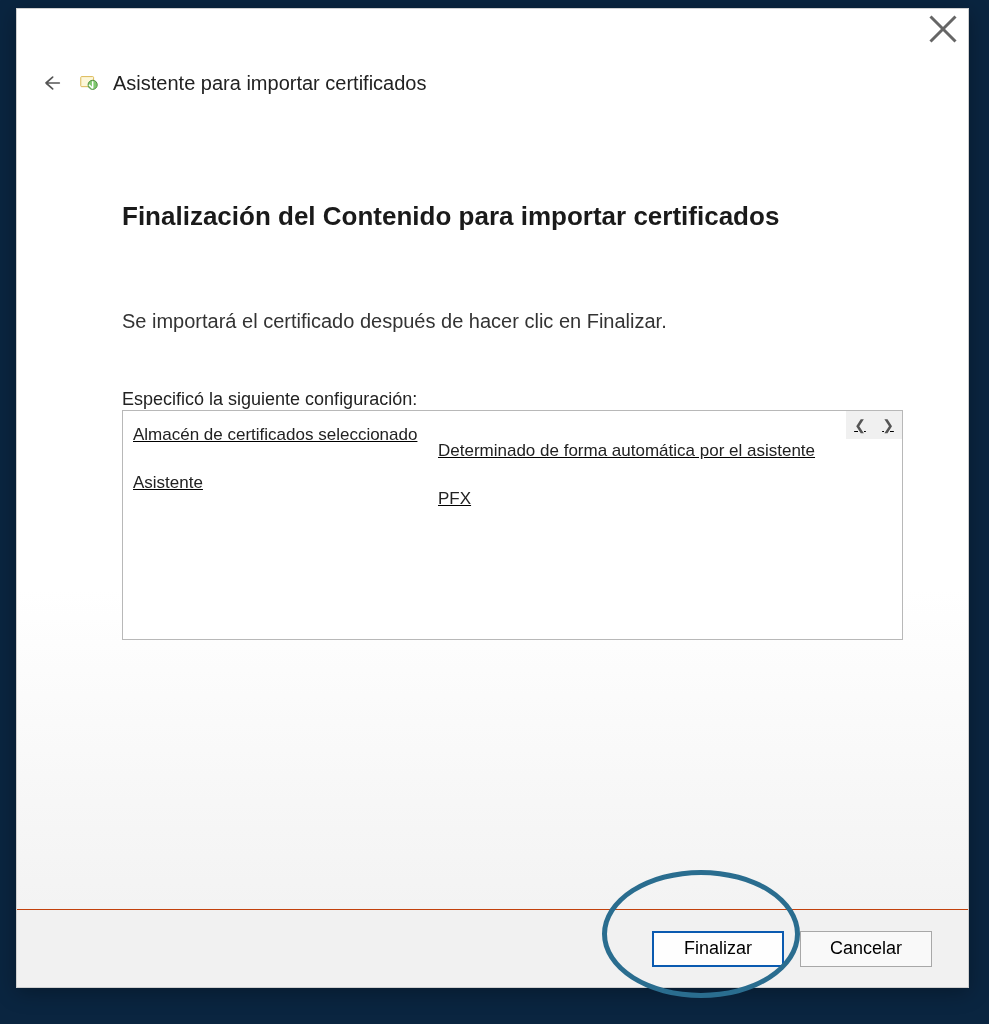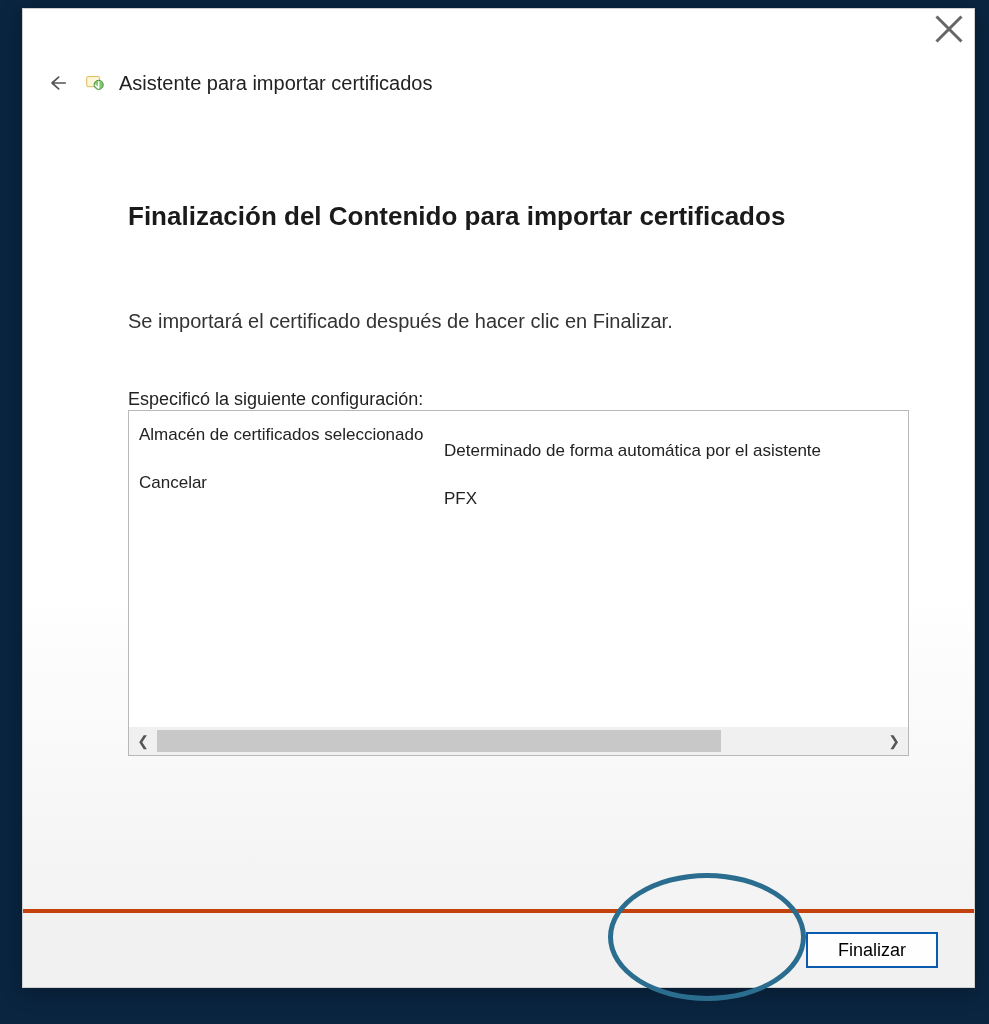--- a/index.html
+++ b/index.html
@@ -6,21 +6,21 @@
     body {
       font-family: "Segoe UI", Tahoma, sans-serif;
       background: #0a2540;
       width: 989px;
       height: 1024px;
       overflow: hidden;
       position: relative;
     }
     .dialog {
       position: absolute;
-      left: 22px;
+      left: 16px;
       top: 8px;
       width: 953px;
       height: 980px;
       background: #ffffff;
       border: 1px solid #d0d0d0;
       box-shadow: 0 4px 20px rgba(0,0,0,0.3);
       display: flex;
       flex-direction: column;
     }
     .title-bar {
@@ -84,25 +84,26 @@
       font-size: 20px;
       color: #333;
       margin-bottom: 56px;
     }
     .config-label {
       font-size: 18px;
       color: #222;
     }
     .config-box {
       border: 1px solid #b8b8b8;
-      height: 346px;
-      display: flex;
-      flex-direction: column;
+      height: 230px;
+      display: flex;
+      flex-direction: row;
       background: #ffffff;
       overflow: hidden;
+      text-decoration: underline;
     }
     .config-rows {
       flex: 1;
       padding: 8px 10px;
       overflow: hidden;
     }
     .config-row {
       display: flex;
       white-space: nowrap;
       font-size: 17px;
@@ -143,21 +144,21 @@
     .hscroll .thumb {
       position: absolute;
       left: 0;
       top: 3px;
       height: 22px;
       width: 78%;
       background: #c8c8c8;
     }
     .footer {
       height: 78px;
-      border-top: 4px solid #c2410c;
+      border-top: 1px solid #c2410c;
       background: #f1f1f1;
       display: flex;
       align-items: center;
       justify-content: flex-end;
       gap: 16px;
       padding-right: 36px;
       position: relative;
     }
     .btn {
       min-width: 132px;
@@ -218,32 +219,33 @@
     <h1 class="page-heading">Finalización del Contenido para importar certificados</h1>
     <p class="intro-text">Se importará el certificado después de hacer clic en Finalizar.</p>
     <p class="config-label">Especificó la siguiente configuración:</p>
     <div class="config-box">
       <div class="config-rows">
         <div class="config-row">
           <div class="col-key">Almacén de certificados seleccionado</div>
           <div class="col-val">Determinado de forma automática por el asistente</div>
         </div>
         <div class="config-row">
-          <div class="col-key">Cancelar</div>
+          <div class="col-key">Asistente</div>
           <div class="col-val">PFX</div>
         </div>
       </div>
       <div class="hscroll">
         <div class="arrow">❮</div>
         <div class="track">
           <div class="thumb"></div>
         </div>
         <div class="arrow">❯</div>
       </div>
     </div>
   </div>
 
   <div class="footer">
     <div class="annotation-circle"></div>
     <button class="btn primary">Finalizar</button>
+    <button class="btn">Cancelar</button>
   </div>
 
 </div>
 
 </body></html>

